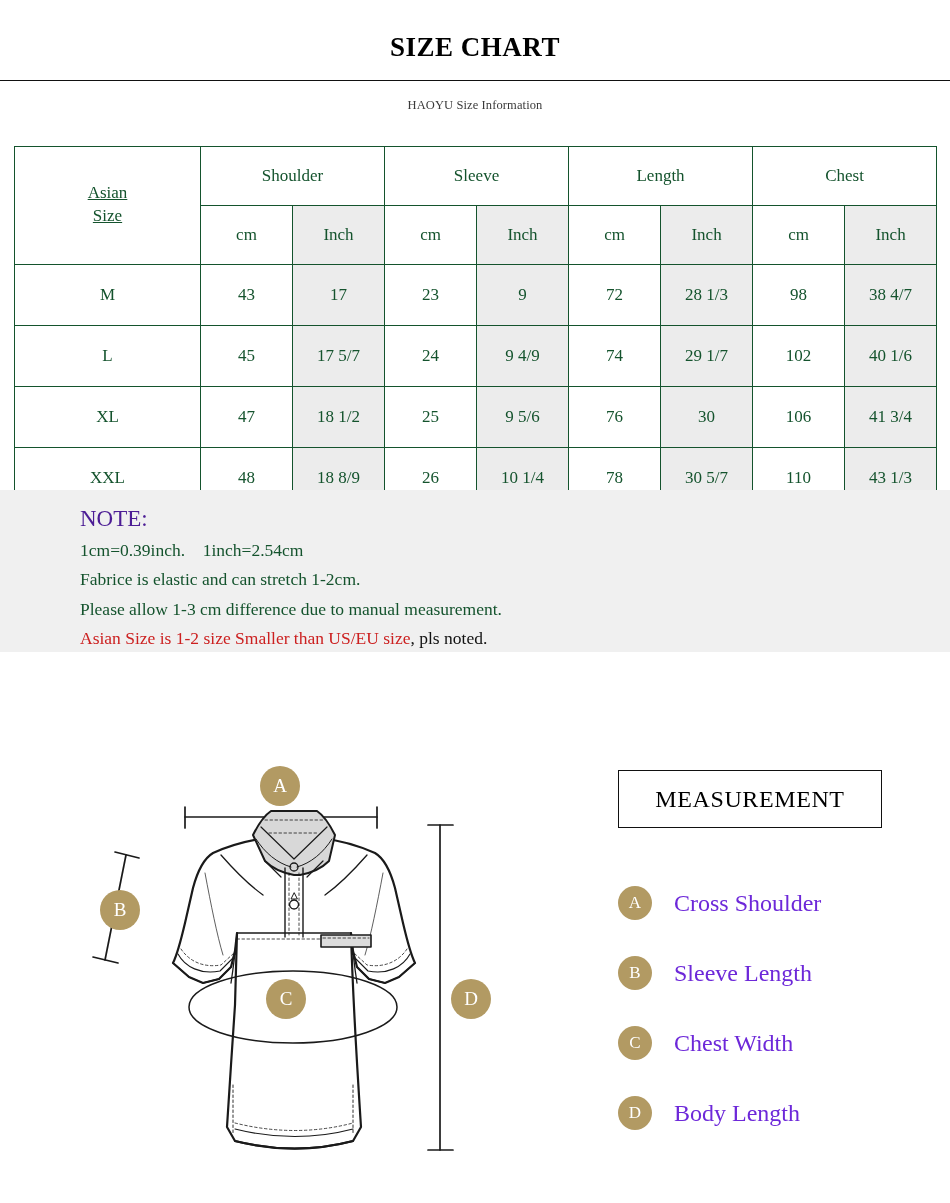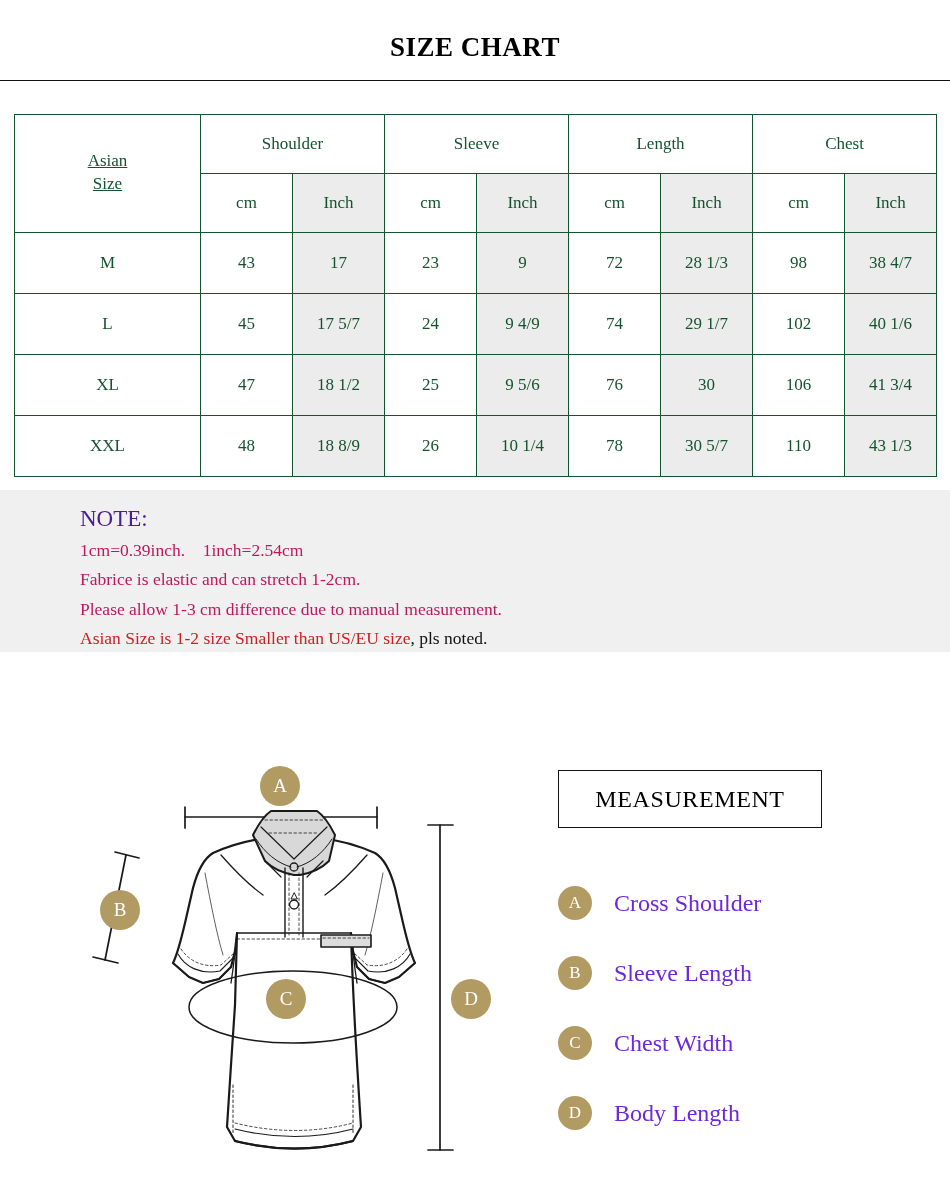--- a/index.html
+++ b/index.html
@@ -92,21 +92,21 @@
     box-sizing: border-box;
     padding: 16px 0 0 80px;
   }
   .note-title {
     color: #4c1d95;
     font-size: 23px;
     margin-bottom: 4px;
   }
   .note-line {
     font-size: 17.5px;
-    color: #be185d;
+    color: #14532d;
     line-height: 1.68;
     white-space: pre;
   }
   .note-line.red { color: #cc2020; }
   .note-line .tail { color: #111111; }
 
   
   .diagram-area {
     position: absolute;
     left: 0;
@@ -116,21 +116,21 @@
   }
   .shirt-svg {
     position: absolute;
     left: 85px;
     top: 95px;
   }
 
   
   .legend {
     position: absolute;
-    left: 558px;
+    left: 618px;
     top: 110px;
     width: 330px;
   }
   .legend-box {
     border: 1.5px solid #111111;
     width: 262px;
     height: 56px;
     display: flex;
     align-items: center;
     justify-content: center;
@@ -182,20 +182,21 @@
   #badge-b { left: 100px; top: 230px; }
   #badge-c { left: 266px; top: 319px; }
   #badge-d { left: 451px; top: 319px; }
 </style>
 </head>
 <body>
 
 <div>
   <div class="page-title">SIZE CHART</div>
   <div class="title-rule"></div>
+  <div class="subtitle">HAOYU Size Information</div>
 </div>
 
 <div class="table-wrap">
   <table class="size-table">
     <colgroup>
       <col class="c-size">
         <col class="c-unit">
         <col class="c-unit">
         <col class="c-unit">
         <col class="c-unit">

